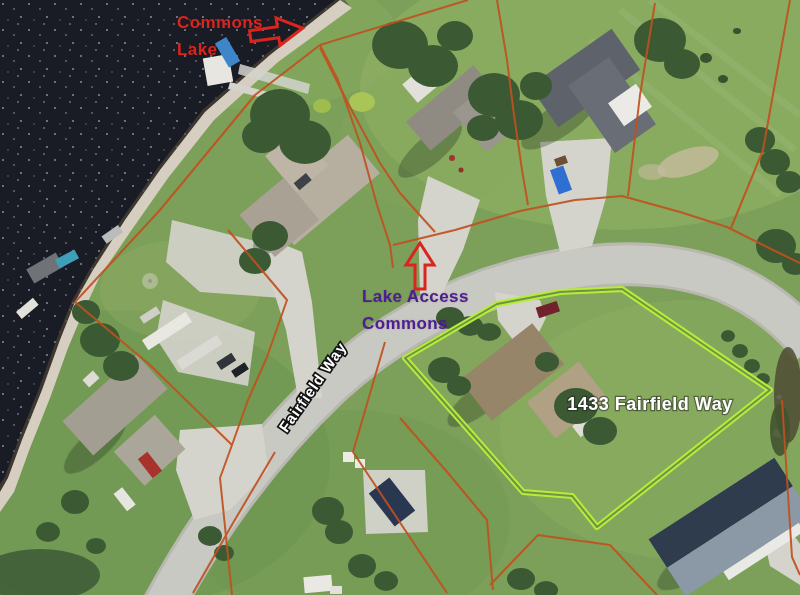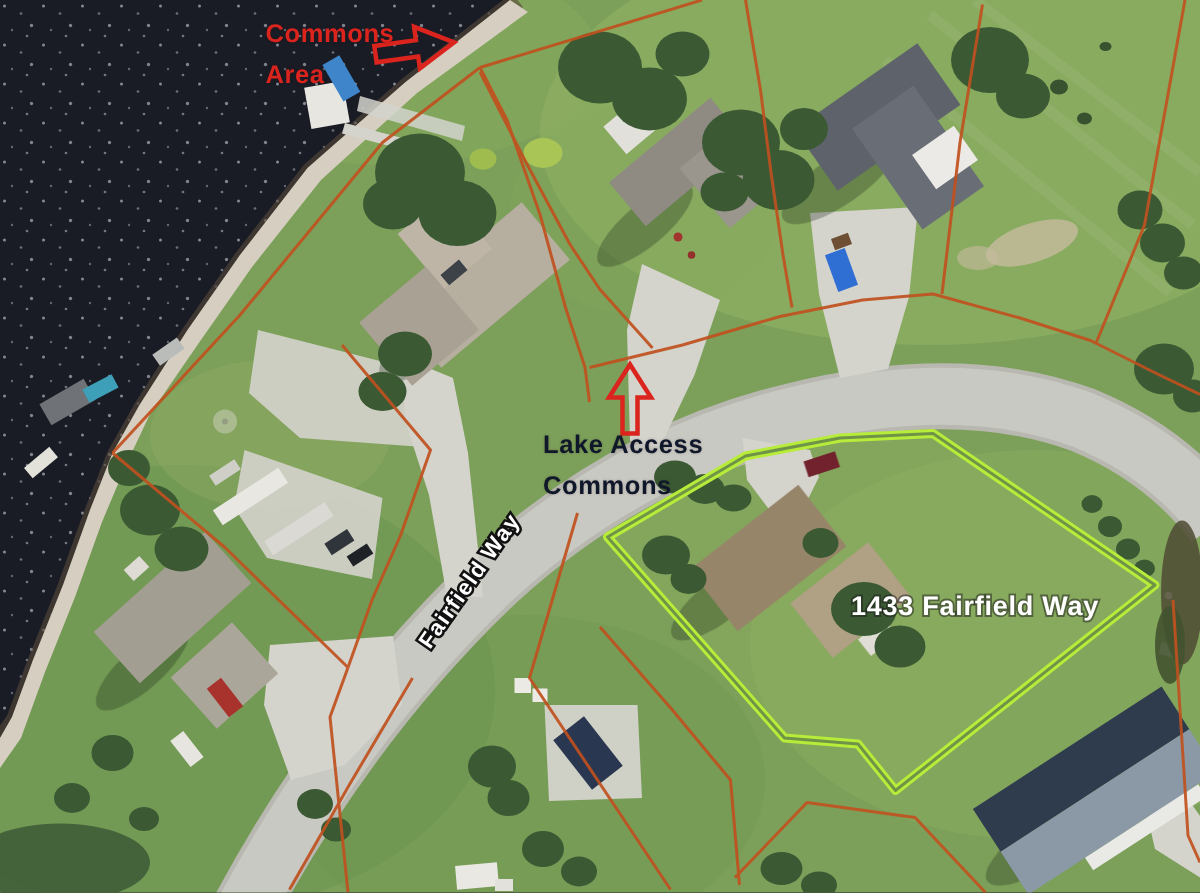--- a/index.html
+++ b/index.html
@@ -234,20 +234,20 @@
     <path d="M415,289 L415,265 L406,265 L420,243 L434,265 L425,265 L425,289 Z"></path>
   </g>
 
   <text transform="translate(317,390) rotate(-55)" text-anchor="middle" font-family="Liberation Sans, sans-serif" font-size="15" font-weight="bold" fill="#ffffff" stroke="#111111" stroke-width="3.4" paint-order="stroke" letter-spacing="1">Fairfield Way</text>
 
   <text x="650" y="410" text-anchor="middle" font-family="Liberation Sans, sans-serif" font-size="18" font-weight="bold" fill="#ffffff" stroke="rgba(25,25,25,0.5)" stroke-width="2.5" paint-order="stroke" letter-spacing=".5">1433 Fairfield Way</text>
 </svg>
 
 <div class="ann ann-commons" style="color: rgb(218, 36, 29);">
   <div>Commons</div>
-  <div>Area</div>
+  <div>Lake</div>
 </div>
 
-<div class="ann ann-easement" style="color: #0f172a;">
+<div class="ann ann-easement" style="color: #4c1d95;">
   <div>Lake Access</div>
   <div>Commons</div>
 </div>
 </div>
 
 </body></html>

